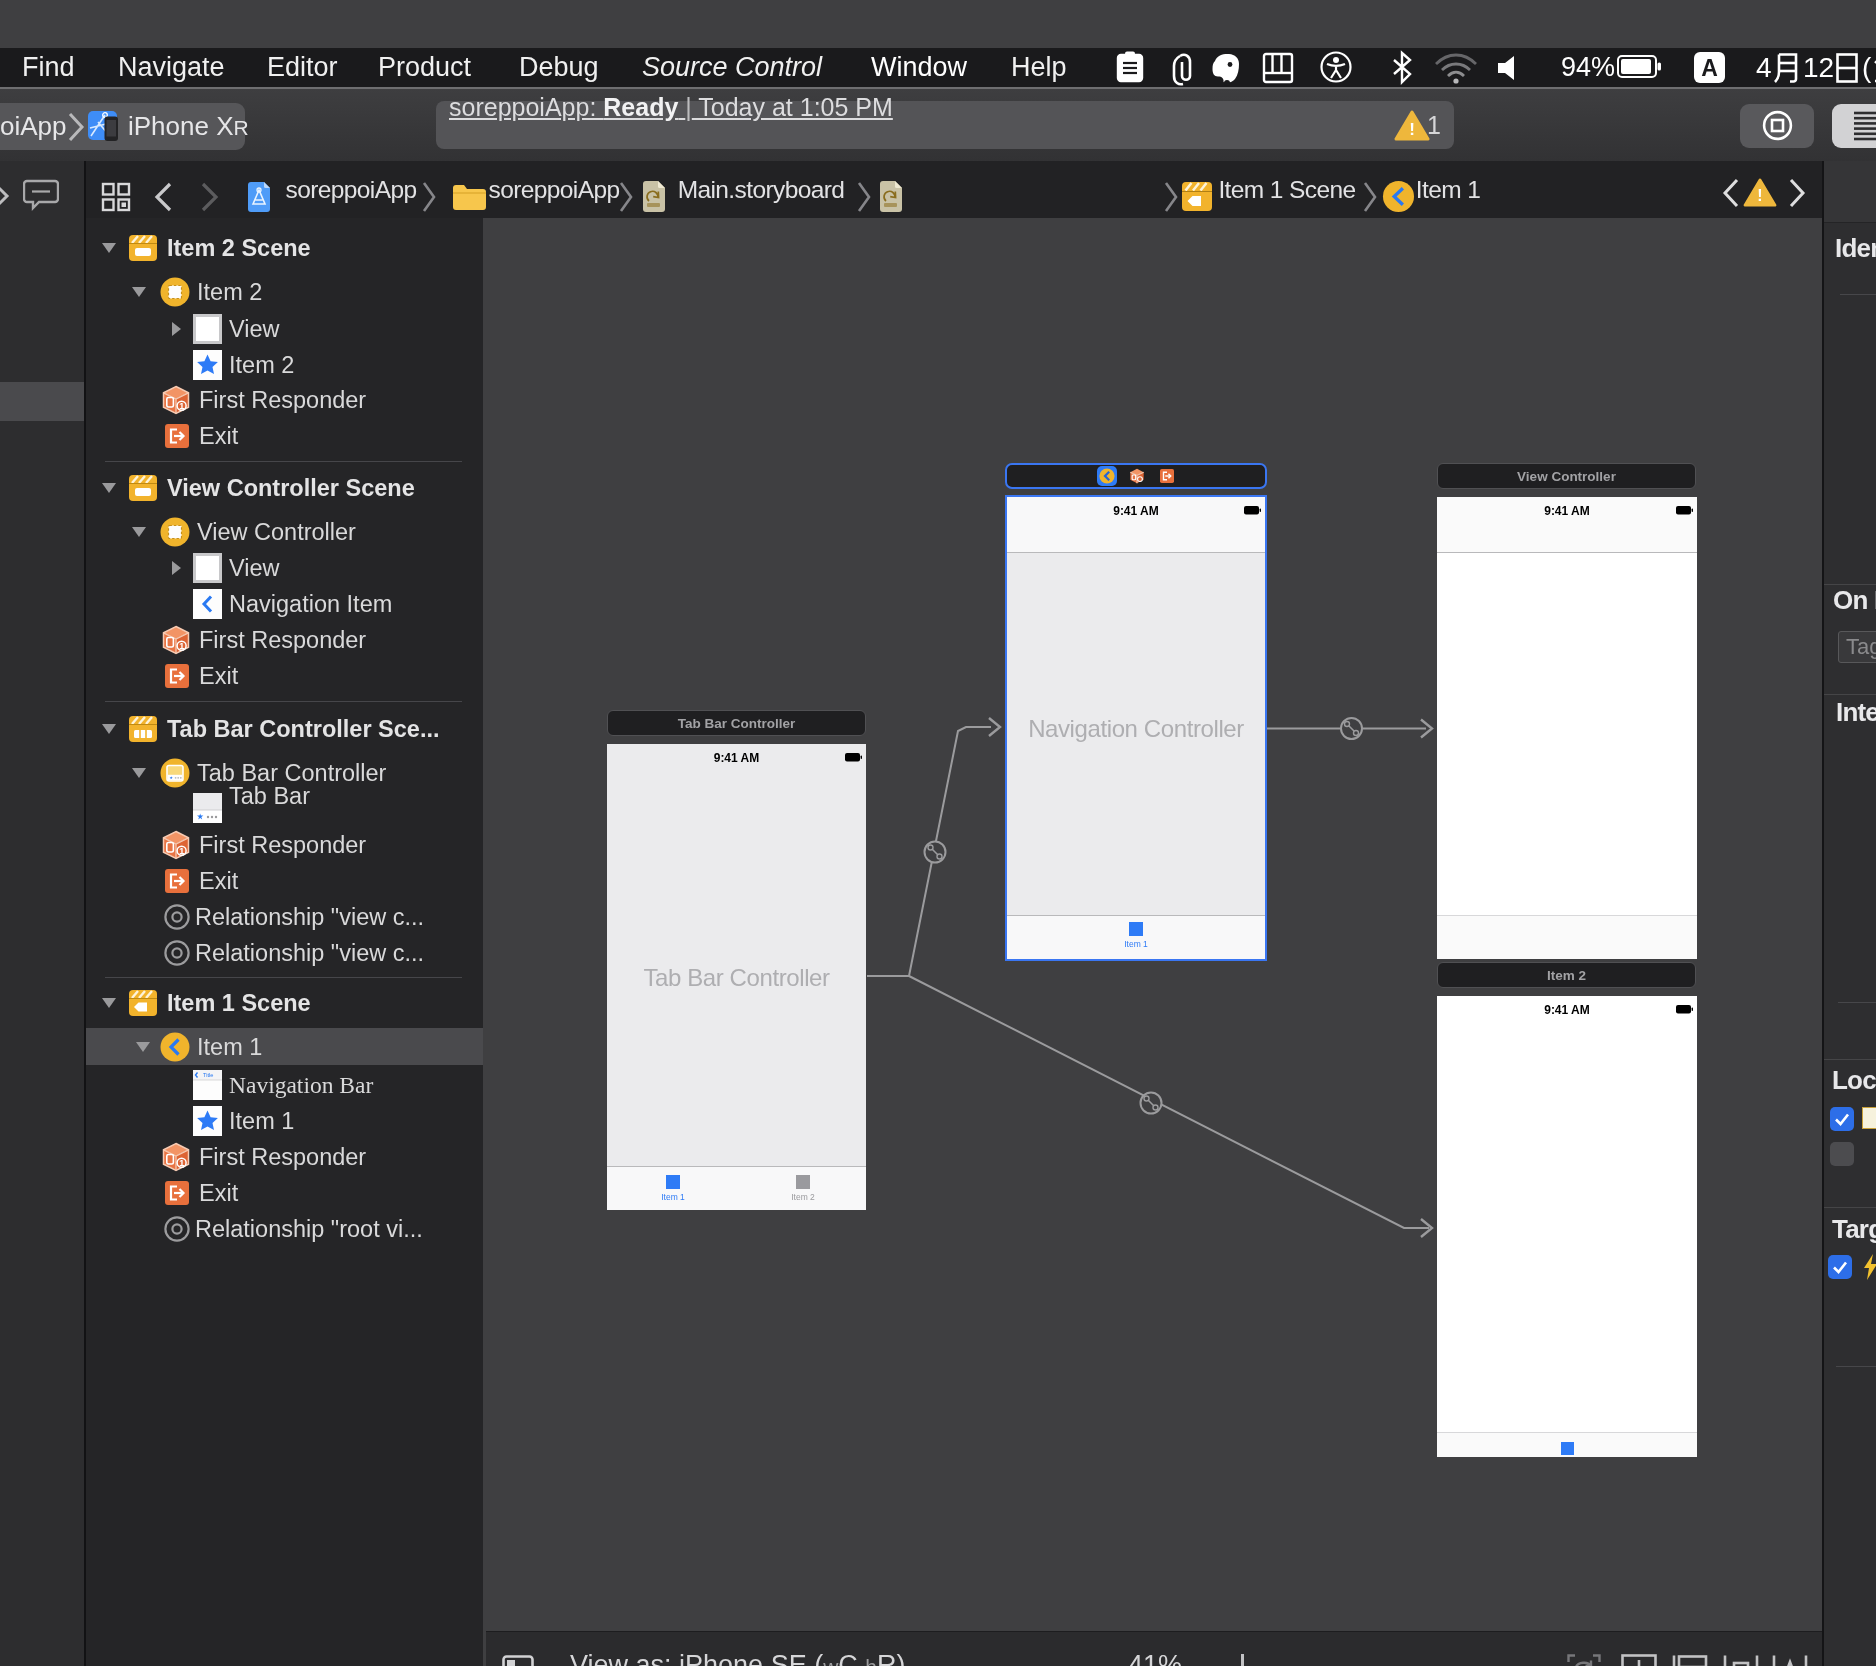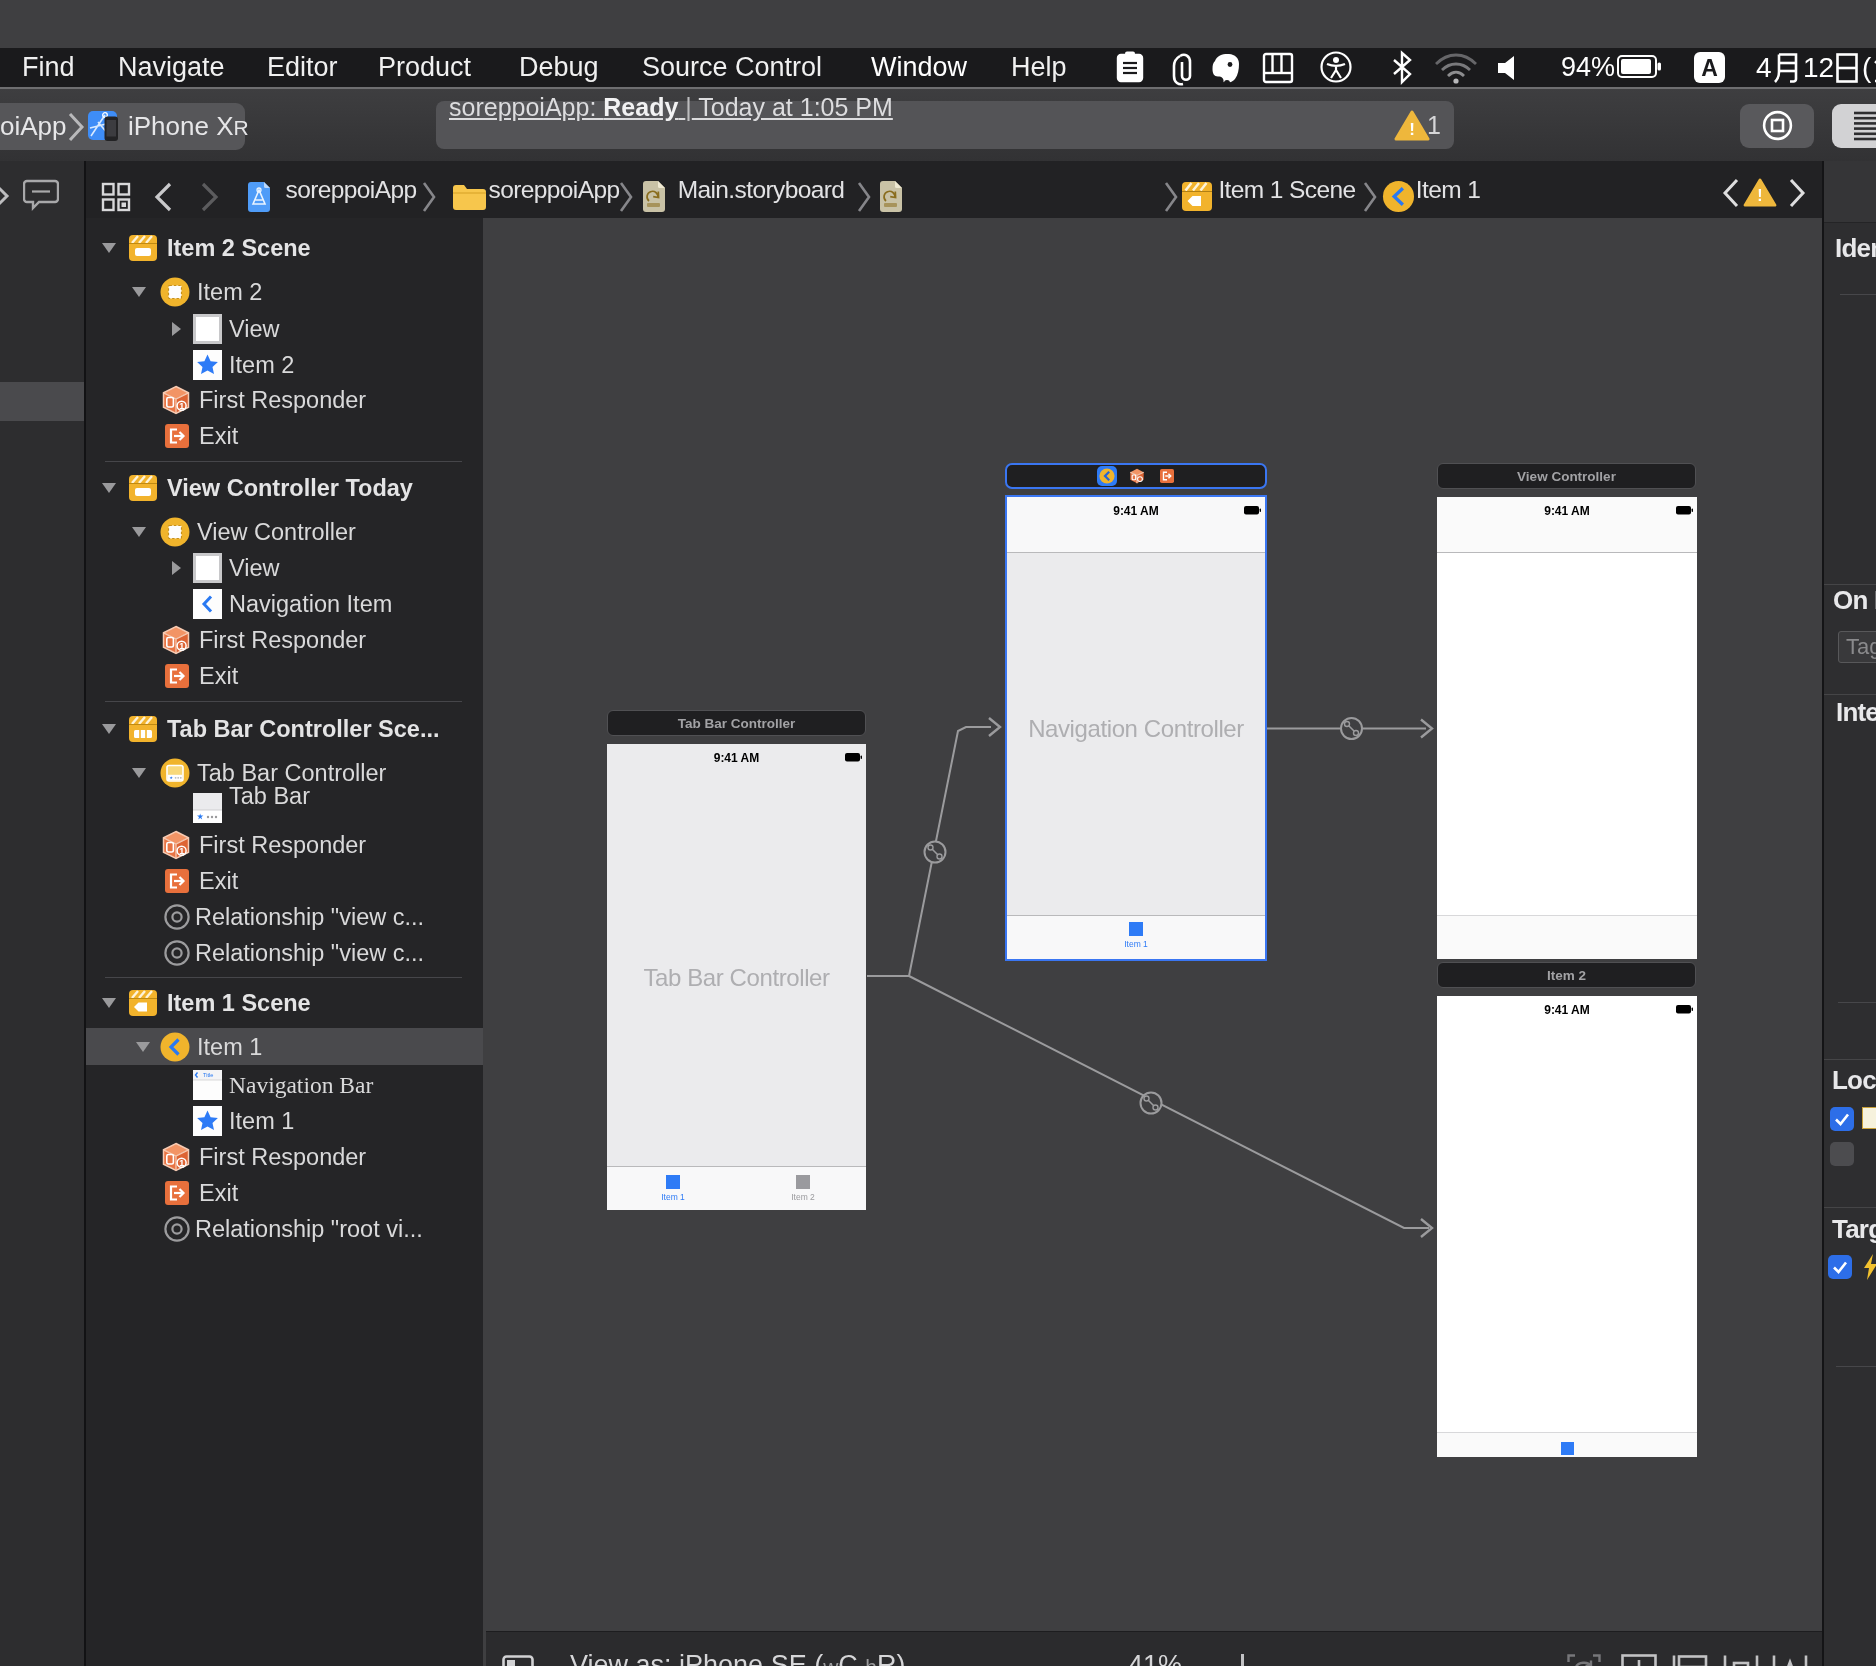--- a/index.html
+++ b/index.html
@@ -7,21 +7,21 @@
 </style></head>
 <body>
 <div class="abs" style="left:0;top:0;width:1784px;height:1666px;margin-top:48px;">
 
 <div class="abs" style="left:0;top:0;width:1876px;height:39px;background:#1a1a1c;"></div>
 <div class="abs" style="left:22px;top:4px;height:31px;line-height:31px;color:#f0f0f0;font-size:27px;">Find</div>
 <div class="abs" style="left:118px;top:4px;height:31px;line-height:31px;color:#f0f0f0;font-size:27px;">Navigate</div>
 <div class="abs" style="left:267px;top:4px;height:31px;line-height:31px;color:#f0f0f0;font-size:27px;">Editor</div>
 <div class="abs" style="left:378px;top:4px;height:31px;line-height:31px;color:#f0f0f0;font-size:27px;">Product</div>
 <div class="abs" style="left:519px;top:4px;height:31px;line-height:31px;color:#f0f0f0;font-size:27px;">Debug</div>
-<div class="abs" style="left:642px;top:4px;height:31px;line-height:31px;color:#f0f0f0;font-size:27px;">Source Control</div>
+<div class="abs" style="left:642px;top:4px;height:31px;line-height:31px;color:#f0f0f0;font-size:27px;font-style:italic;">Source Control</div>
 <div class="abs" style="left:871px;top:4px;height:31px;line-height:31px;color:#ffffff;font-size:27px;">Window</div>
 <div class="abs" style="left:1011px;top:4px;height:31px;line-height:31px;color:#f0f0f0;font-size:27px;">Help</div>
 
 <svg class="abs" style="left:1100px;top:0px;" width="776" height="39" viewBox="0 0 776 39">
 
  <g stroke="#ffffff" fill="none" stroke-width="2.4">
   <rect x="18" y="7" width="24" height="26" rx="3" fill="#ffffff"></rect>
   <rect x="25" y="3.5" width="10" height="7" rx="2" fill="#ffffff" stroke="none"></rect>
   <g stroke="#1a1a1c" stroke-width="2.2">
    <line x1="23" y1="15" x2="37" y2="15"></line>
@@ -310,21 +310,21 @@
 <svg class="abs" style="left:129px;top:427px;" width="28" height="26" viewBox="0 0 28 26">
 <rect x="0" y="0" width="28" height="26" rx="4" fill="#f2b32c"></rect>
 <g stroke="#fdf3da" stroke-width="2.4">
         <line x1="3" y1="8" x2="9" y2="1"></line>
         <line x1="10" y1="8" x2="16" y2="1"></line>
         <line x1="17" y1="8" x2="23" y2="1"></line>
       </g>
 <line x1="0" y1="8.5" x2="28" y2="8.5" stroke="#c08a12" stroke-width="1"></line>
 <rect x="6" y="13" width="16" height="8" rx="2" fill="#ffffff"></rect>
     </svg>
-<div class="abs" style="left:167px;top:422px;height:36px;line-height:36px;color:#e4e4e5;font-size:23.5px;font-weight:bold;white-space:nowrap;">View Controller Today</div>
+<div class="abs" style="left:167px;top:422px;height:36px;line-height:36px;color:#e4e4e5;font-size:23.5px;font-weight:bold;white-space:nowrap;">View Controller Scene</div>
 <svg class="abs" style="left:131px;top:477px;" width="16" height="14" viewBox="0 0 16 14">
       <path d="M1 2 L 15 2 L 8 12 Z" fill="#9a9a9c"></path>
     </svg>
 <svg class="abs" style="left:160px;top:469px;" width="30" height="30" viewBox="0 0 30 30">
 <circle cx="15" cy="15" r="14.5" fill="#f0b42c"></circle>
       <rect x="8.5" y="8.5" width="13" height="13" rx="1" fill="#fdfdfd"></rect>
       <rect x="8.5" y="8.5" width="13" height="13" rx="1" fill="none" stroke="#c79018" stroke-width="1.2" stroke-dasharray="2.4 2"></rect>
     </svg>
 <div class="abs" style="left:197px;top:466px;height:36px;line-height:36px;color:#d9d9da;font-size:23.5px;font-weight:normal;white-space:nowrap;">View Controller</div>
 <svg class="abs" style="left:170px;top:512px;" width="12" height="16" viewBox="0 0 12 16">

